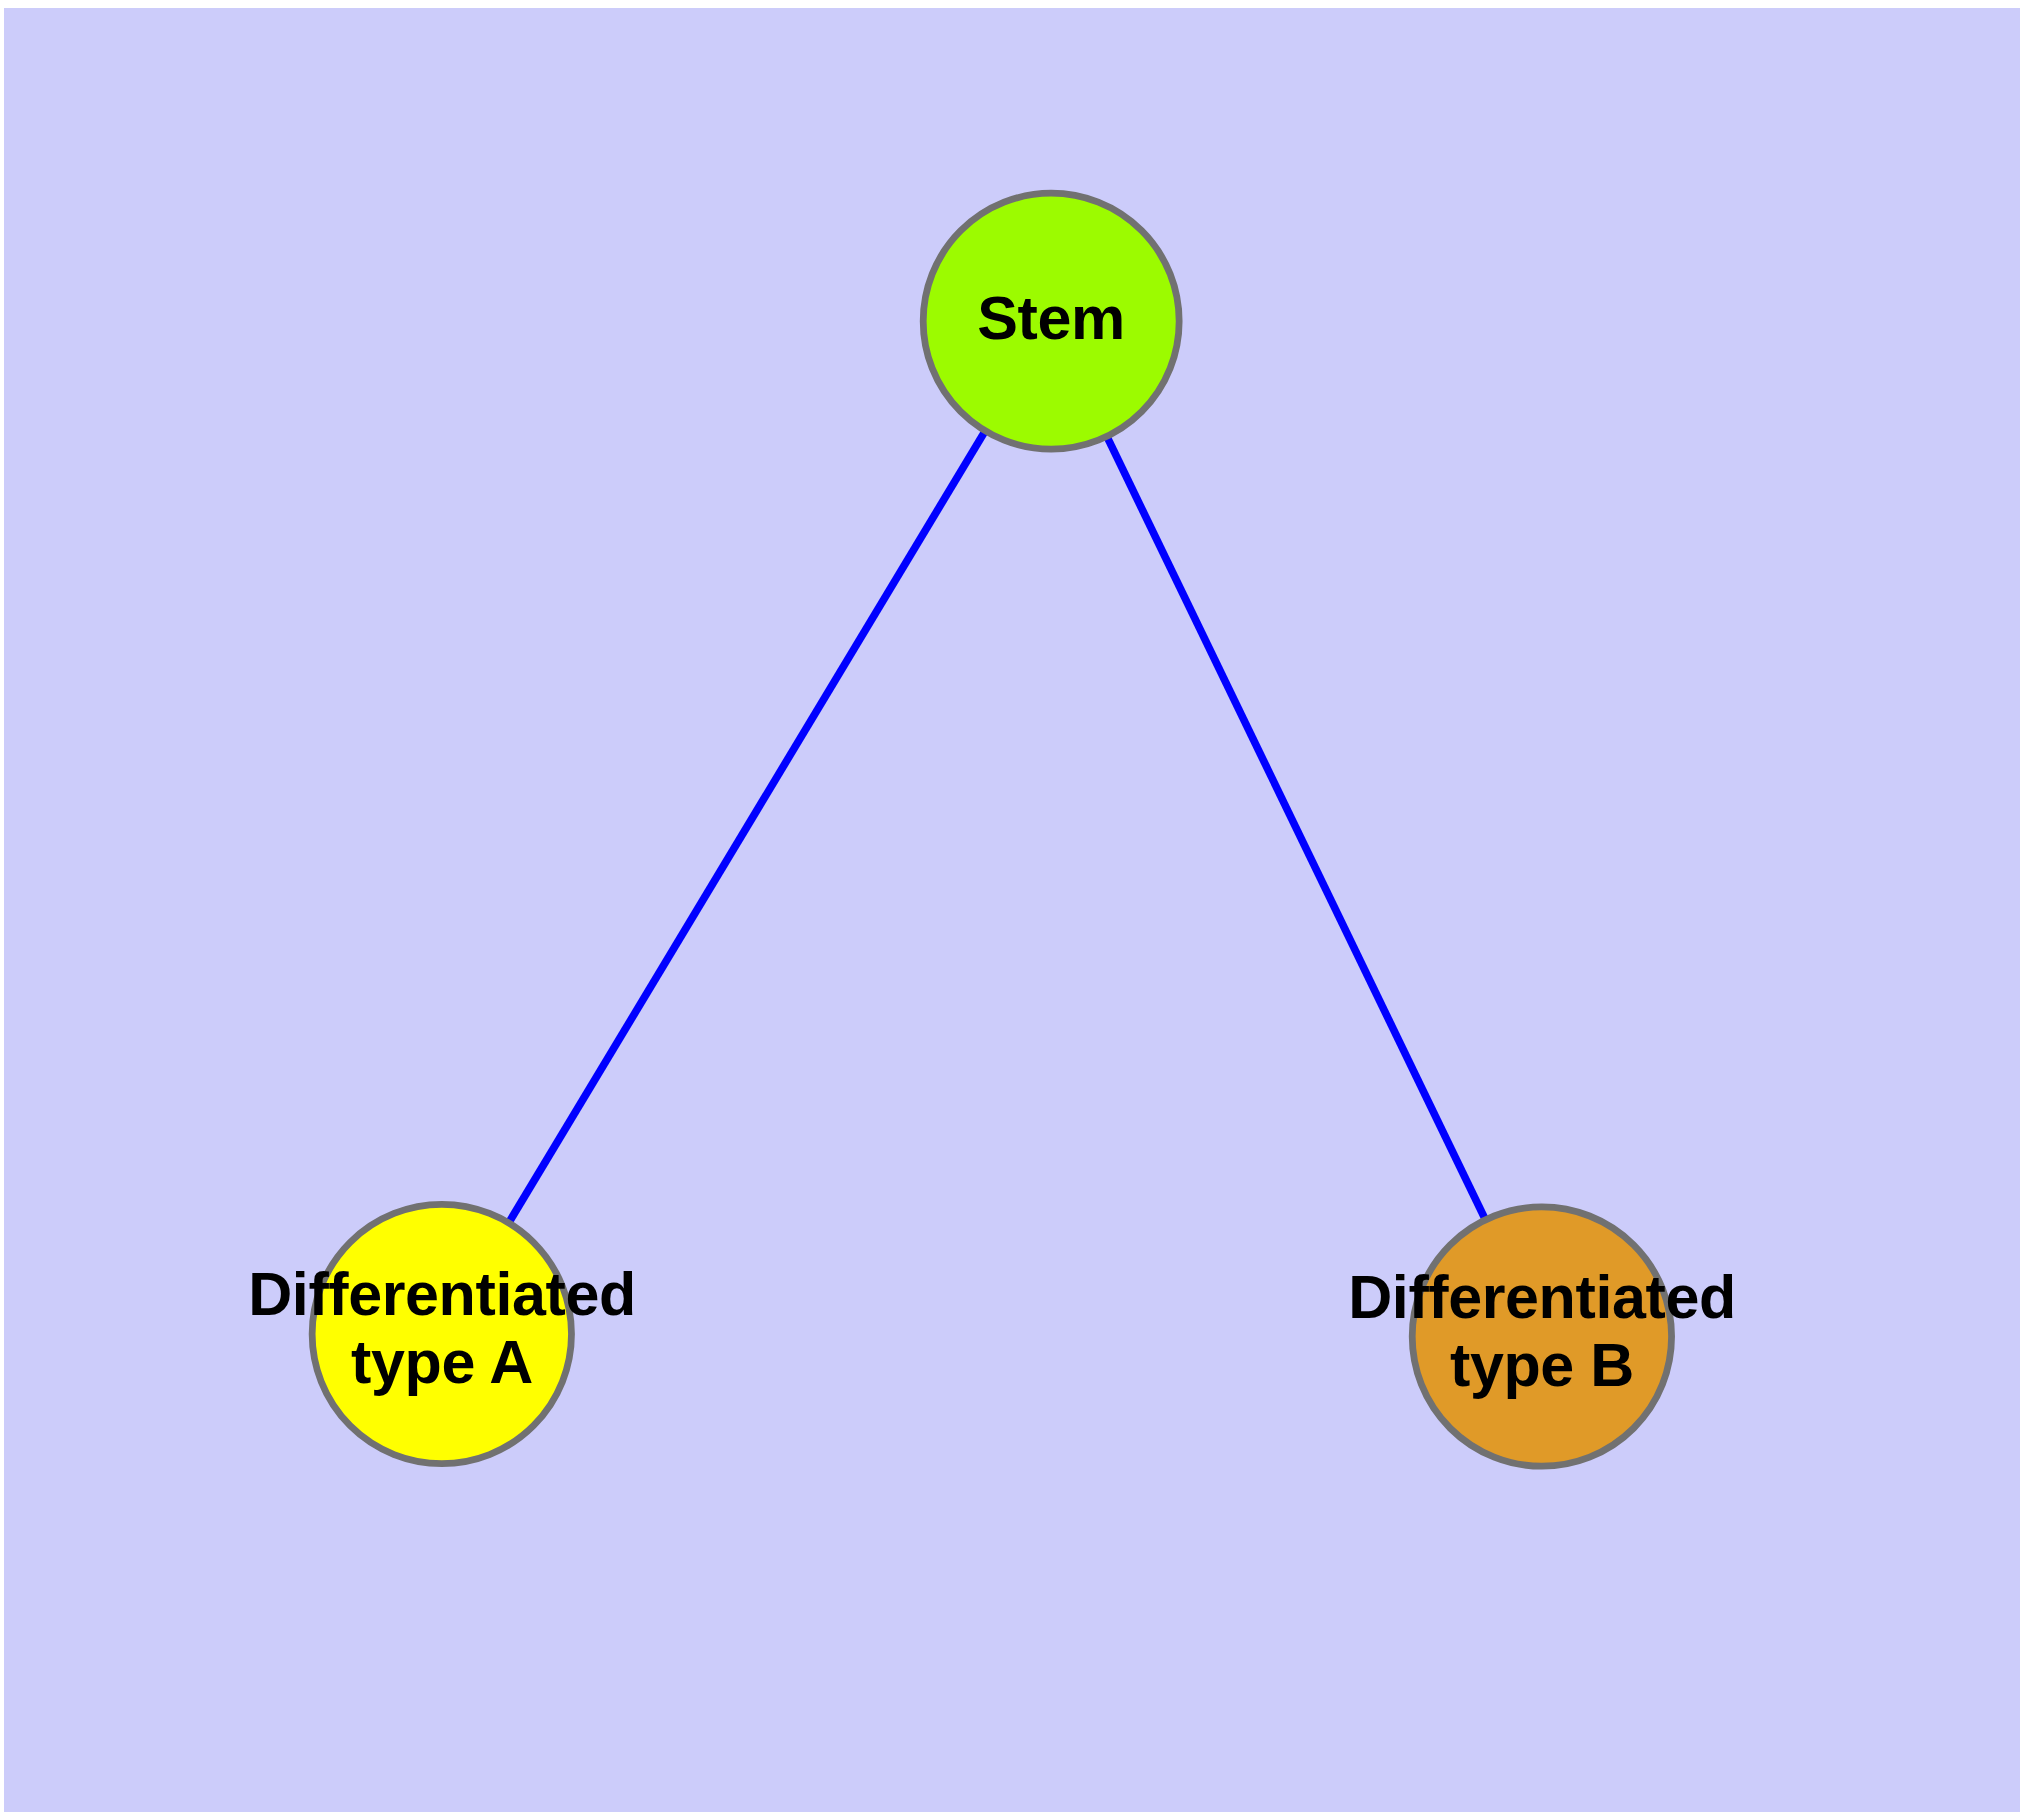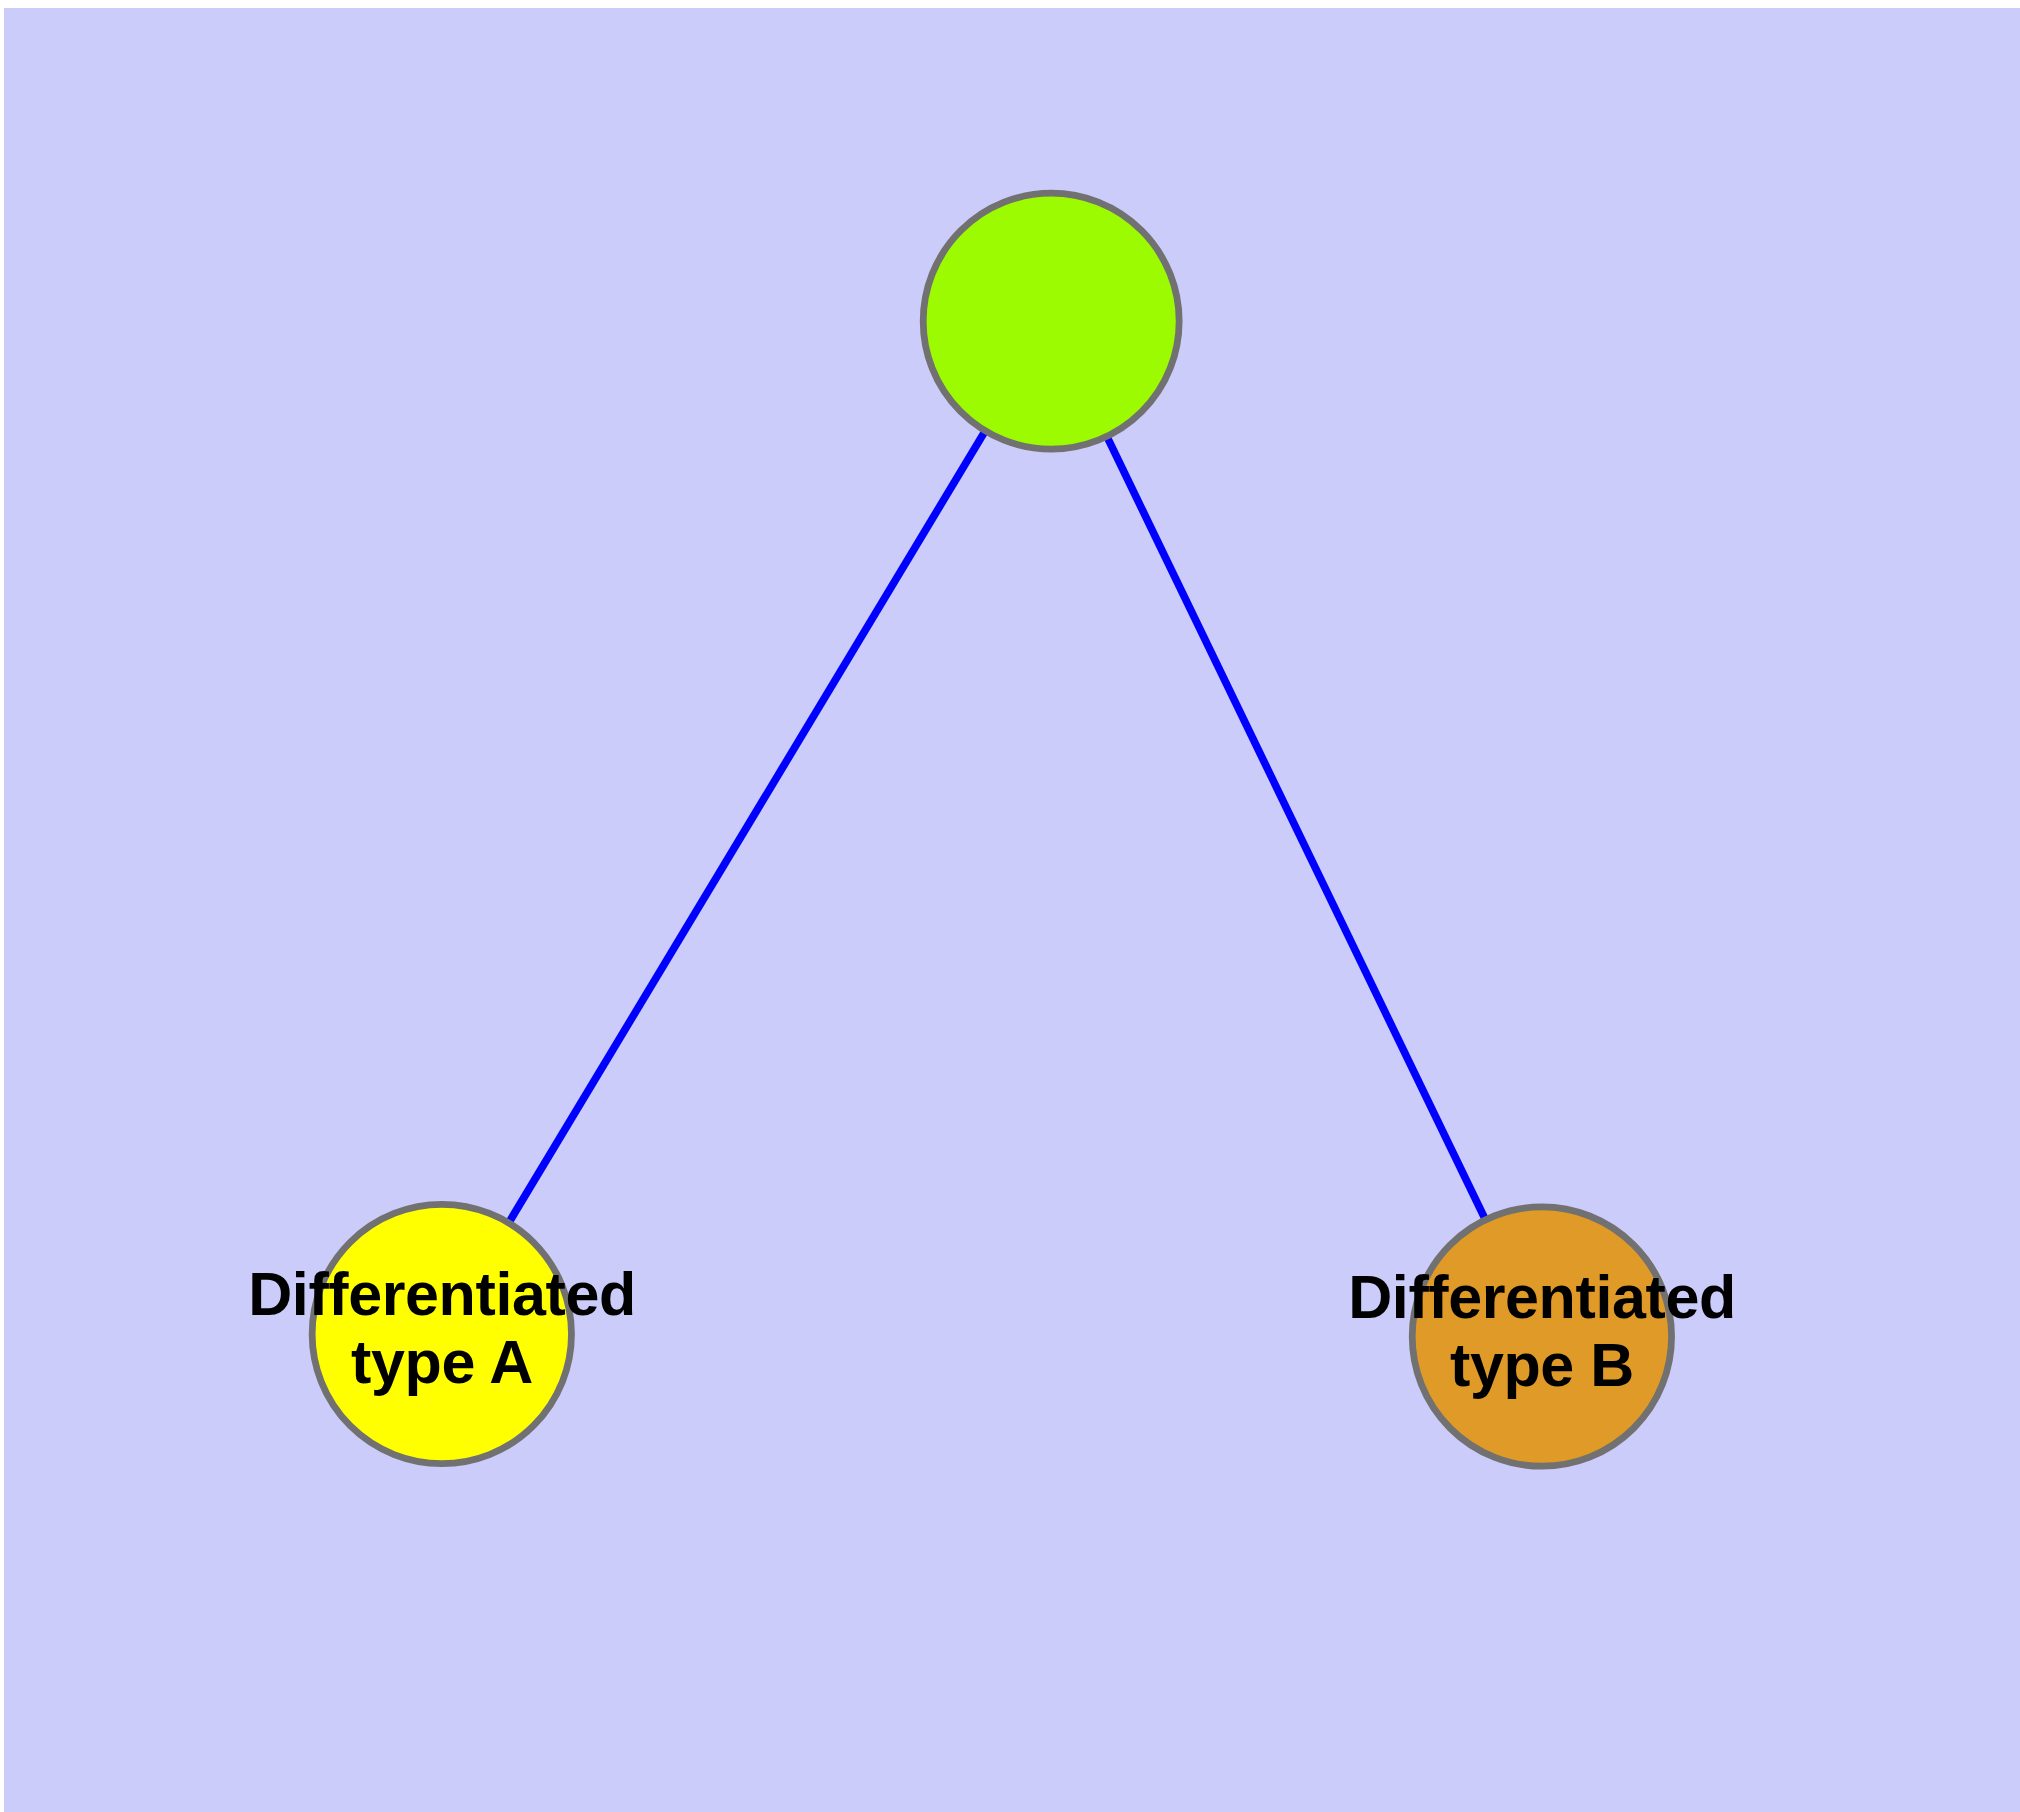--- a/index.html
+++ b/index.html
@@ -55,19 +55,20 @@
       <line x1="1240" y1="379" x2="1819" y2="1577" stroke="#0000ff" stroke-width="9" stroke-linecap="butt"></line>
     </g>
 
     <g>
       <circle cx="1240" cy="379" r="151" fill="#9cfb00" stroke="#717171" stroke-width="8"></circle>
       <circle cx="521" cy="1574" r="153" fill="#ffff00" stroke="#717171" stroke-width="8"></circle>
       <circle cx="1819" cy="1577" r="153" fill="#e09a28" stroke="#717171" stroke-width="8"></circle>
     </g>
   </svg>
 
+  <div class="node-label" style="left:627px; top:284px; width:848px; font-size:61px;">Stem</div>
 
   <div class="node-label" style="left:18px; top:1260px; width:848px; font-size:61px;"><span>Differentiated</span><br><span>type A</span></div>
 
   <div class="node-label" style="left:1118px; top:1263px; width:848px; font-size:61px;"><span>Differentiated</span><br><span>type B</span></div>
 
 </div>
 
 
 </body></html>

